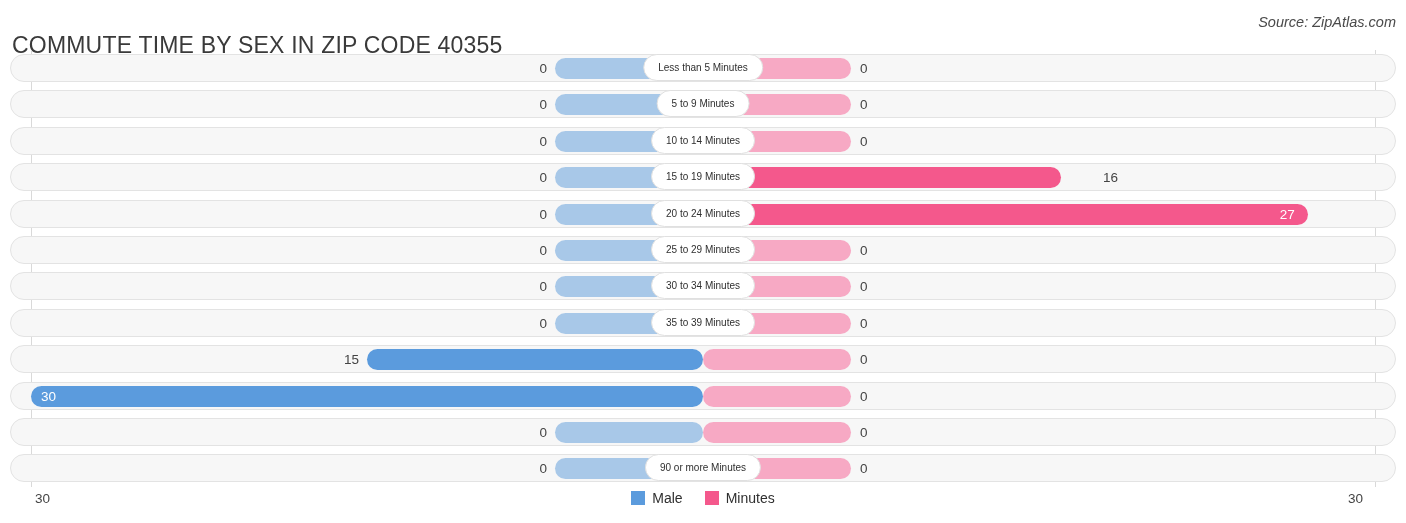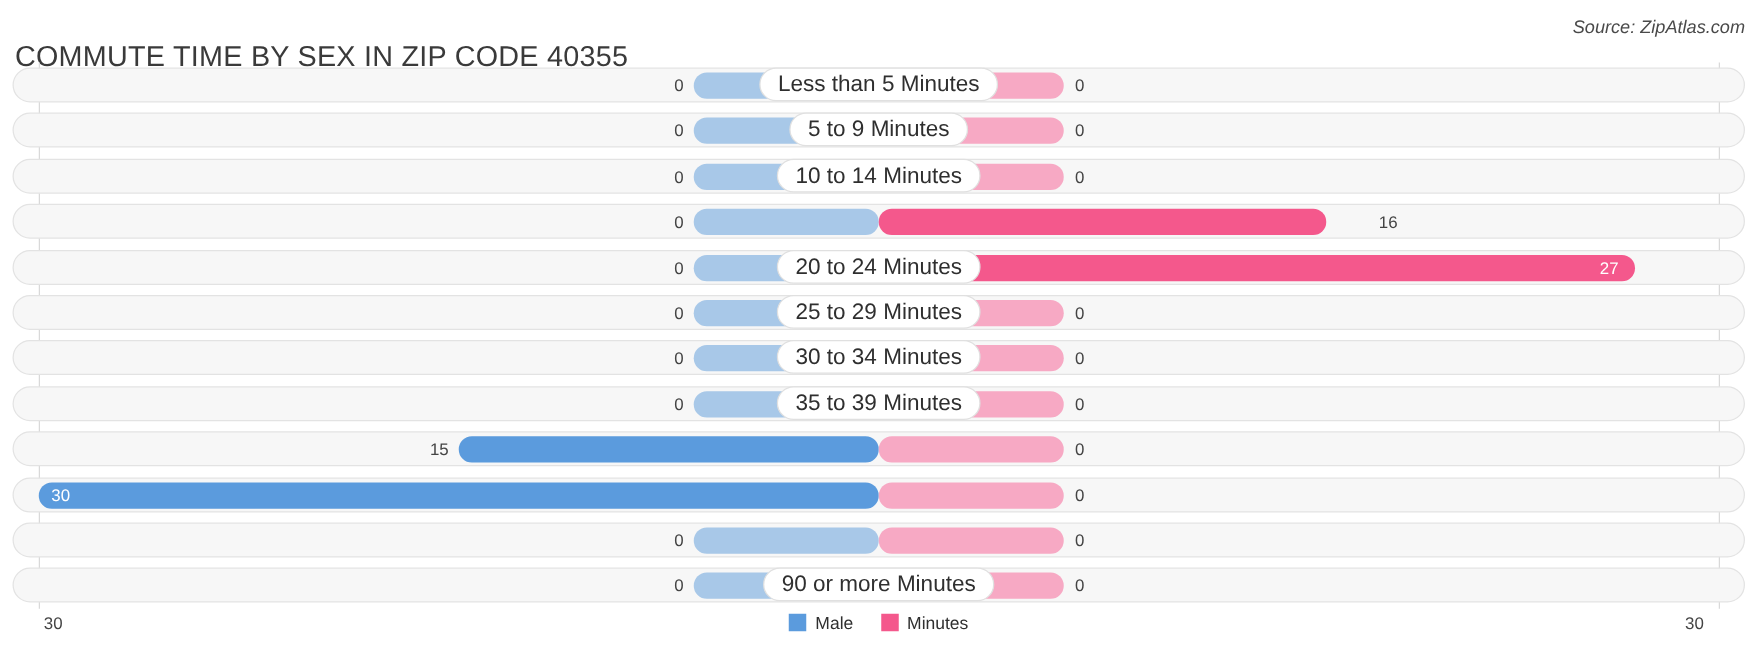--- a/index.html
+++ b/index.html
@@ -114,21 +114,21 @@
     position: absolute;
     top: 4px;
     height: 27px;
     background: #ffffff;
     border: 1px solid #e0e0e0;
     border-radius: 14px;
     display: flex;
     align-items: center;
     justify-content: center;
     padding: 0 14px;
-    font-size: 18px;
+    font-size: 10px;
     color: #2f2f2f;
     white-space: nowrap;
     transform: translateX(-50%);
     left: 703px;
     box-sizing: border-box;
   }
 
   
   .footer {
     position: absolute;
@@ -206,20 +206,21 @@
         <div class="bar female" style="left: 703px; width: 148px;"></div>
         <div class="val right" style="left: 860px;">0</div>
         <div class="cat-pill">10 to 14 Minutes</div>
       </div>
       <div class="row">
         <div class="track"></div>
         <div class="bar male" style="left: 555px; width: 148px;"></div>
         <div class="val left" style="left: 507px; width: 40px;">0</div>
         <div class="bar female strong" style="left: 703px; width: 358.4px;"></div>
         <div class="val right" style="left: 1103px;">16</div>
+        <div class="cat-pill">15 to 19 Minutes</div>
       </div>
       <div class="row">
         <div class="track"></div>
         <div class="bar male" style="left: 555px; width: 148px;"></div>
         <div class="val left" style="left: 507px; width: 40px;">0</div>
         <div class="bar female strong" style="left: 703px; width: 604.8px;"></div>
         <div class="val right inside" style="left: 1279.8px;">27</div>
         <div class="cat-pill">20 to 24 Minutes</div>
       </div>
       <div class="row">

